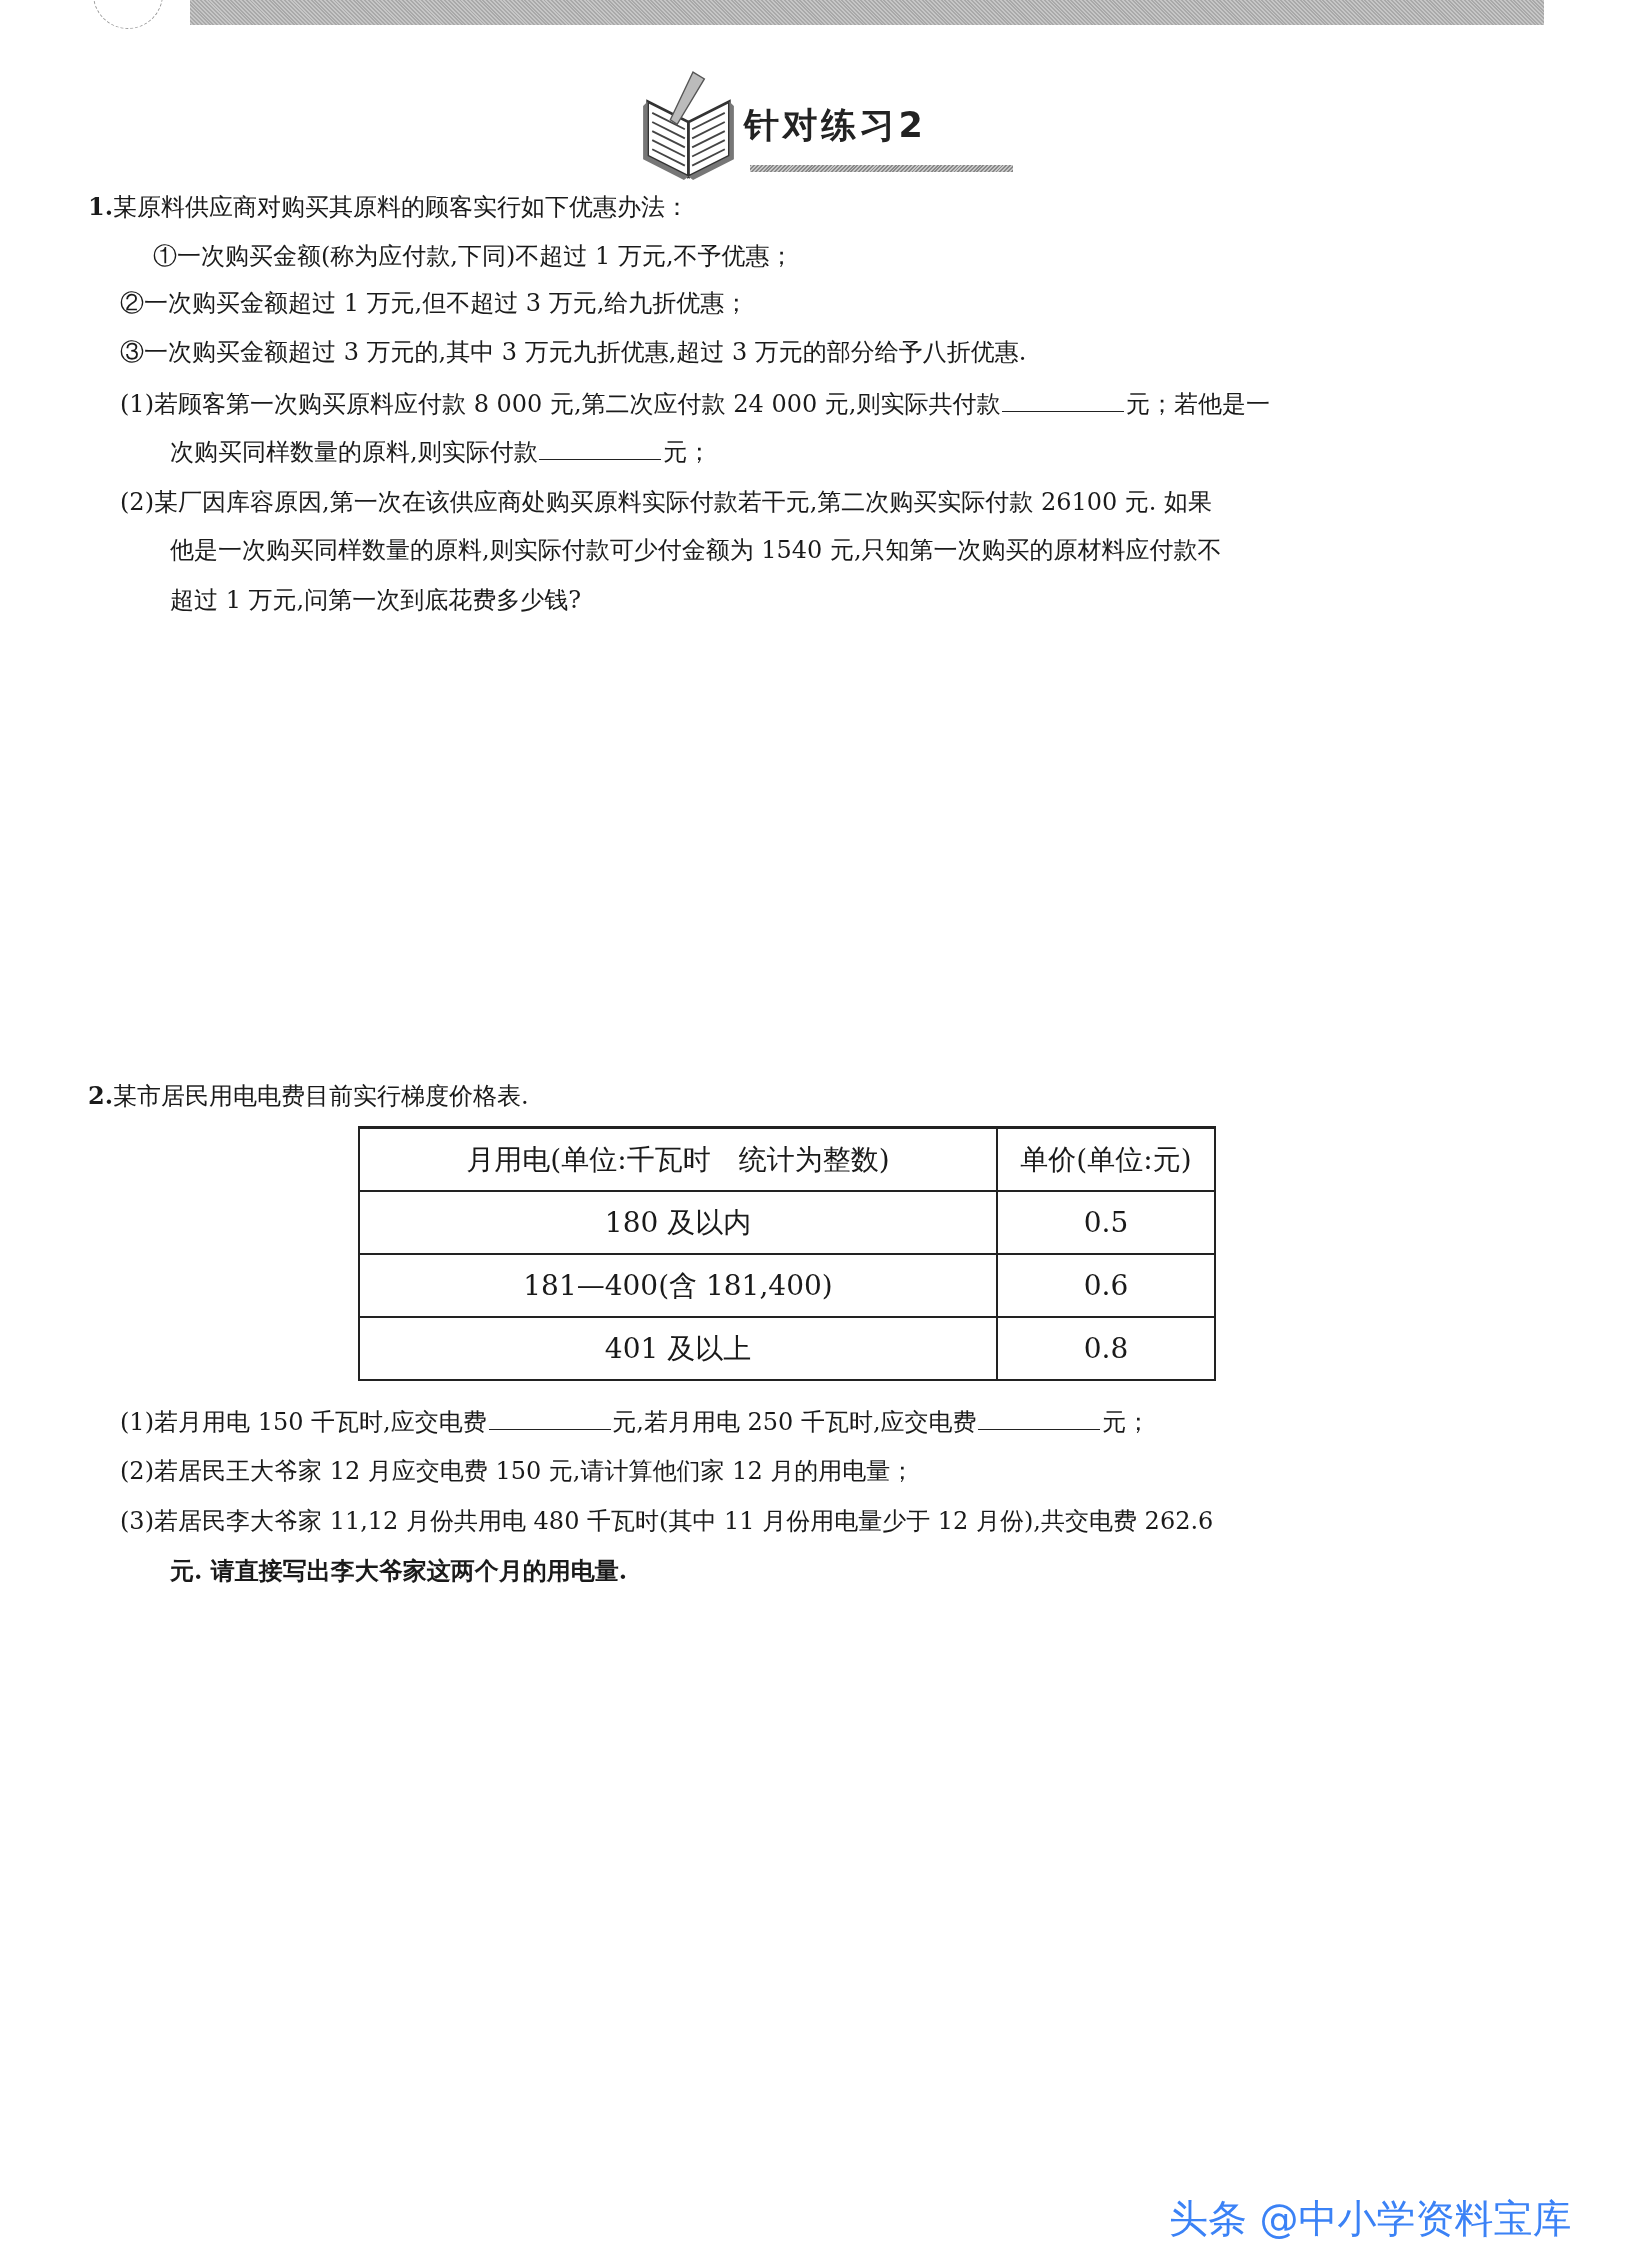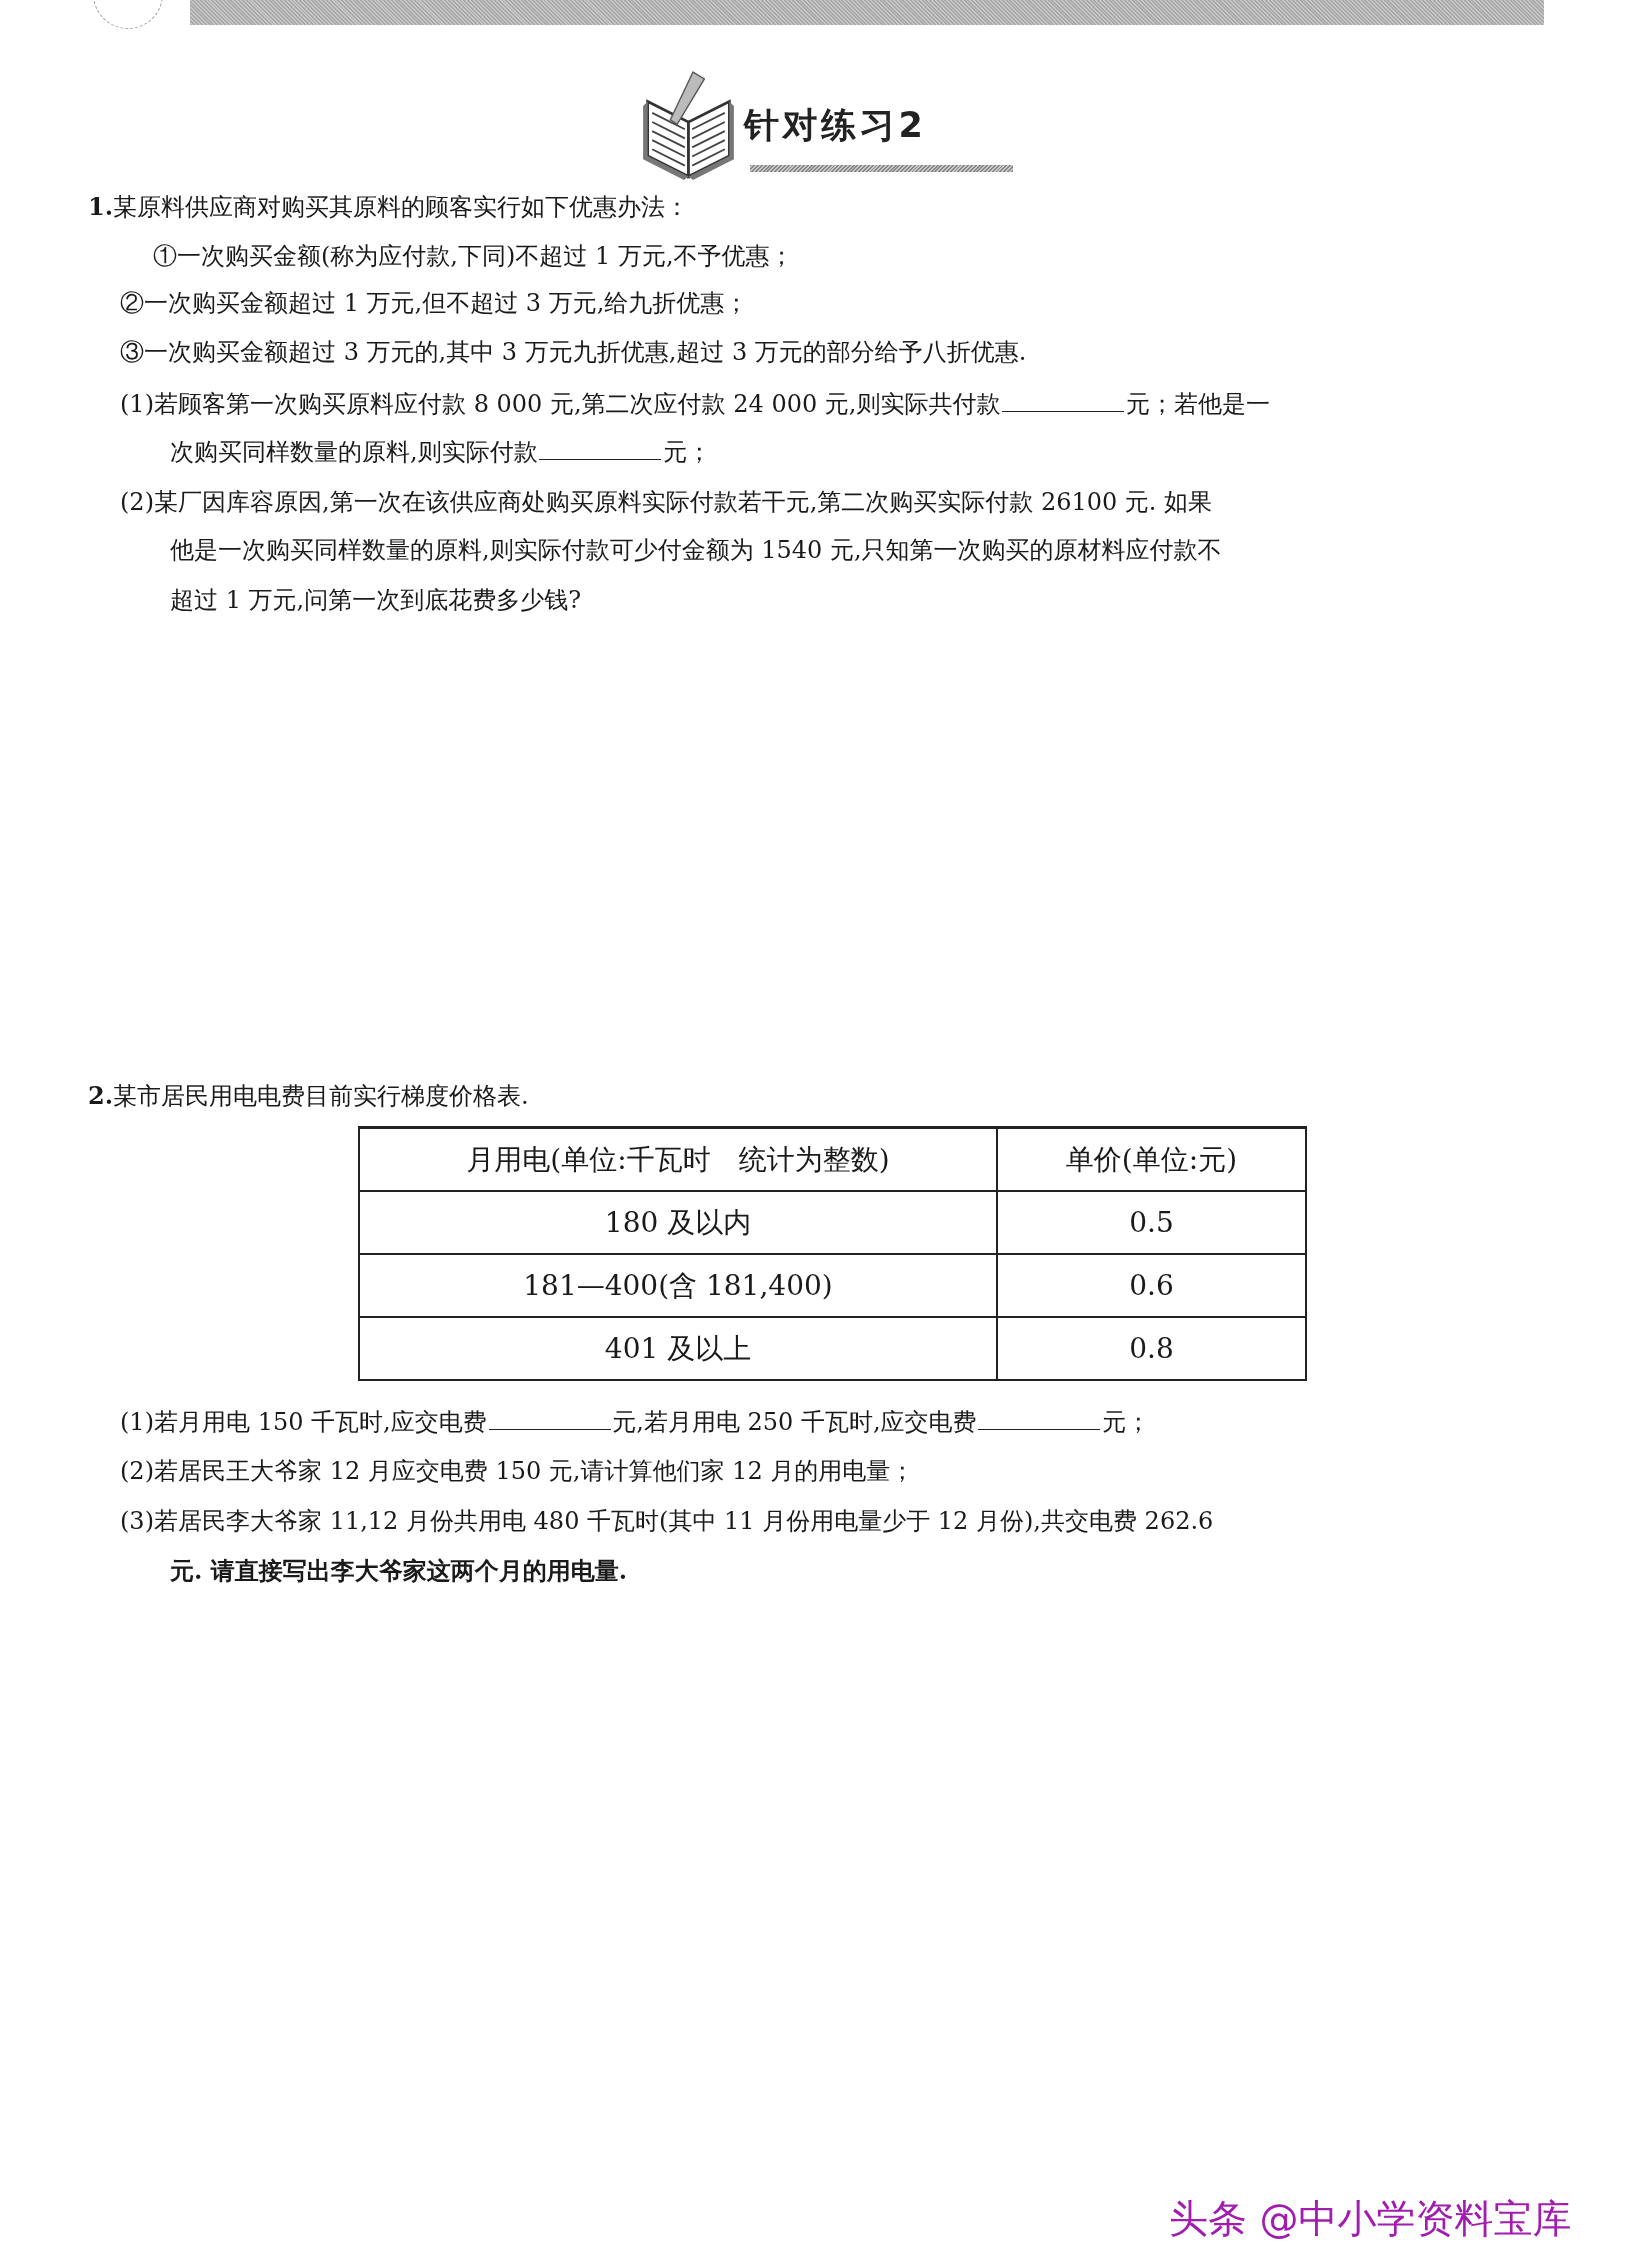--- a/index.html
+++ b/index.html
@@ -31,32 +31,32 @@
   }
   .line {
     position: absolute; font-size: 24px; line-height: 36px; white-space: nowrap; text-align: center;
   }
   .qnum { font-weight: bold; font-family: "DejaVu Serif", serif; }
   .blank {
     display: inline-block; width: 122px; border-bottom: 1.8px solid #222;
     height: 26px; vertical-align: baseline; margin: 0 1.8px;
   }
   table.tariff {
-    position: absolute; left: 358px; top: 1126px; width: 949px;
+    position: absolute; left: 358px; top: 1126px; width: 858px;
     border-collapse: collapse; font-size: 28px;
   }
   table.tariff td, table.tariff th {
     border: 2.3px solid #222; text-align: center; font-weight: normal;
     height: 61px; padding: 0;
   }
   table.tariff th { border-top-width: 3.2px; }
   .col1 { width: 636px; }
   .watermark {
     position: absolute; left: 1169px; top: 2192px; font-size: 39px;
-    font-family: "DejaVu Sans", "Liberation Sans", sans-serif; color: #a21caf;
+    font-family: "DejaVu Sans", "Liberation Sans", sans-serif; color: #3b82f6;
   }
 </style>
 </head>
 <body>
 
 <div class="header-circle"></div>
 <div class="header-band"></div>
 
 <div class="section-title">
   <svg class="book" viewBox="0 0 240 260">

